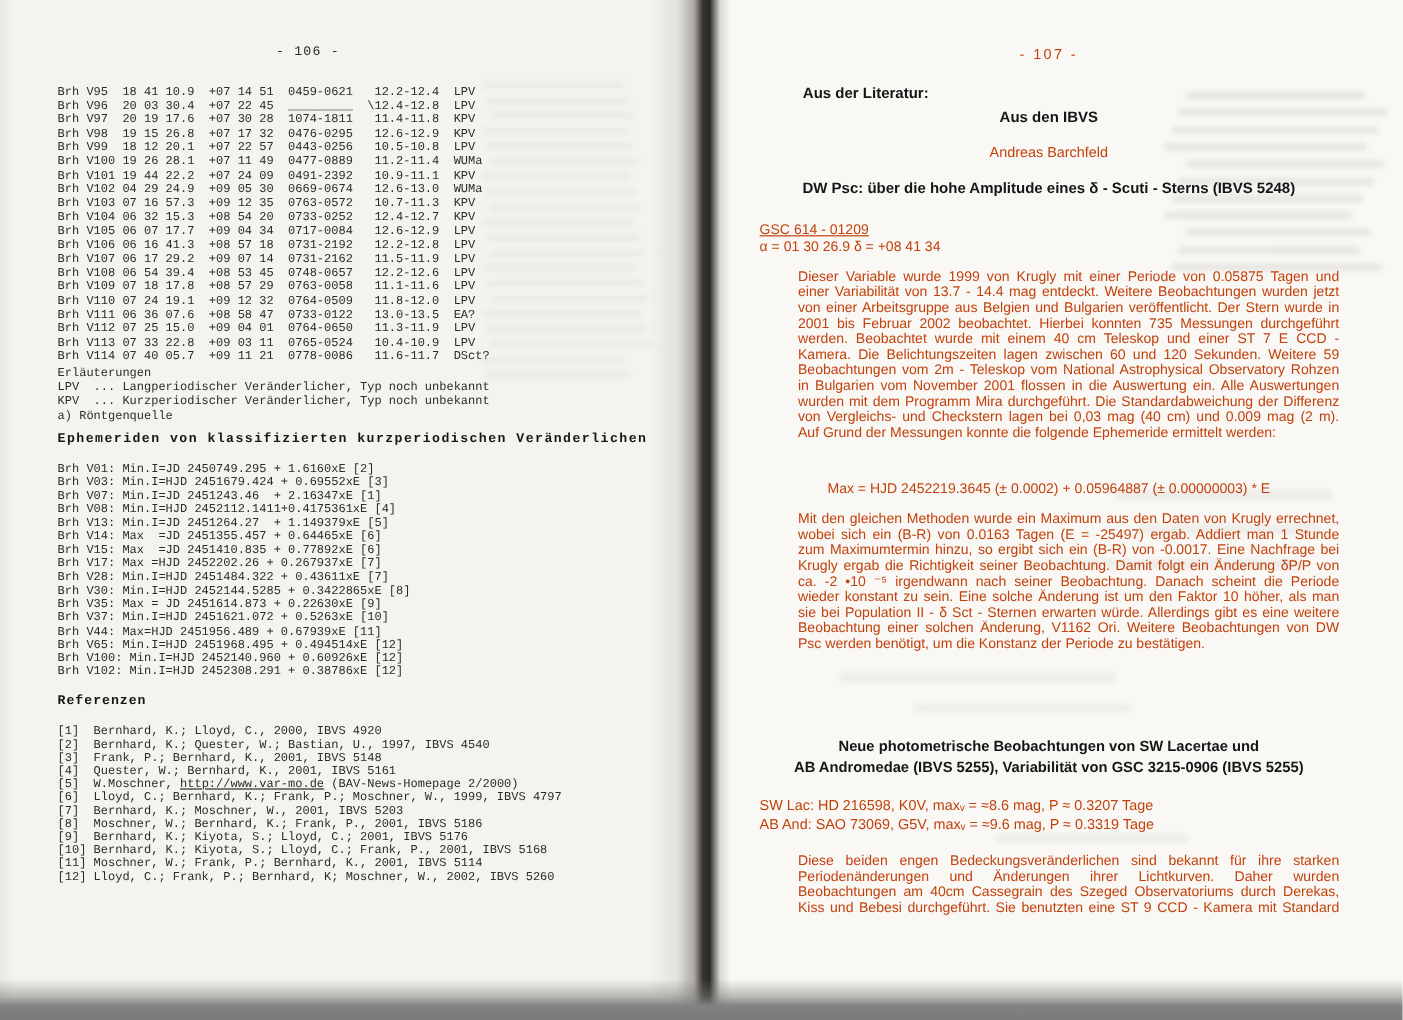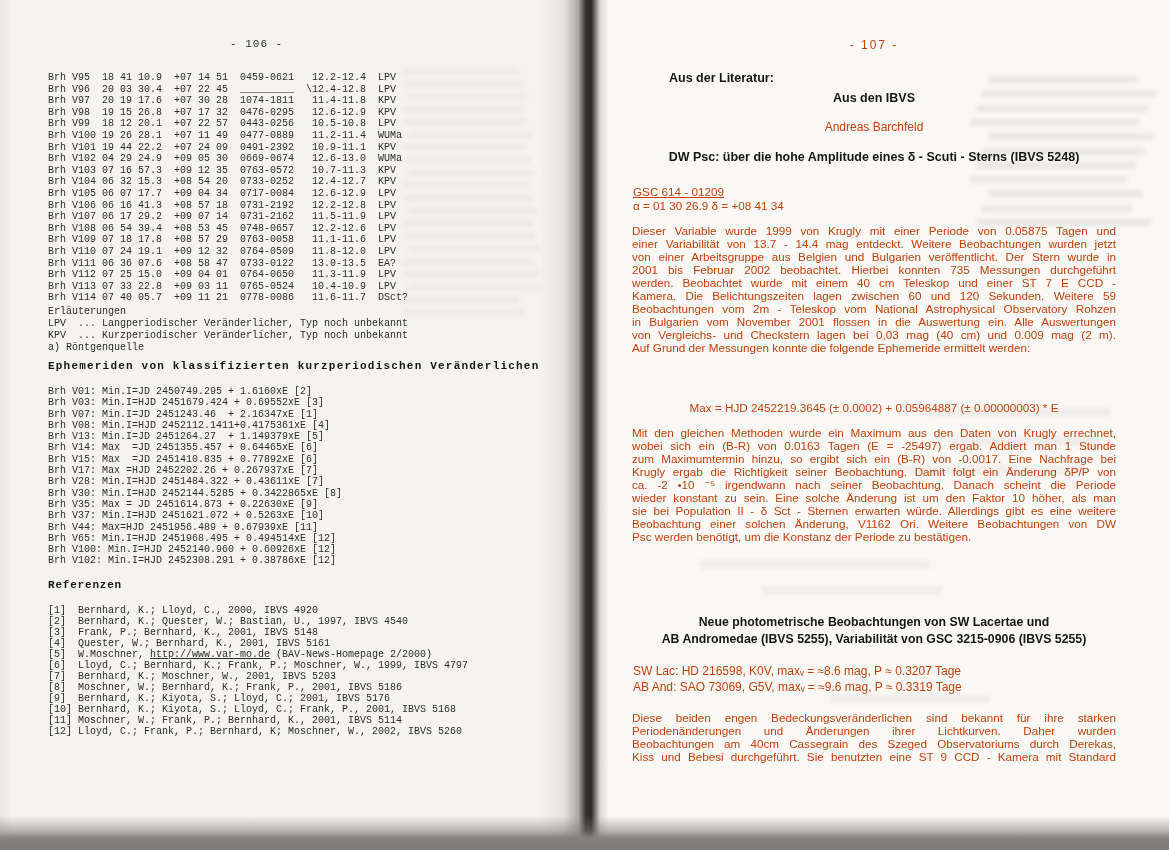--- a/index.html
+++ b/index.html
@@ -19,21 +19,21 @@
   .bottom-bar{position:absolute;left:0;bottom:0;width:1169px;height:34px;
     background:linear-gradient(180deg,rgba(125,124,122,0) 0%,rgba(125,124,122,0.5) 42%,
       #838281 66%,#7c7b7a 100%);}
   
   .abs{position:absolute;}
   .mono{font-family:"Liberation Mono","DejaVu Sans Mono",monospace;color:#2b2b2b;}
   .mono-block div{white-space:pre;}
   .sans{color:#c2410c;}
   .b{font-weight:bold;color:#161616;}
   .center{text-align:center;}
-  .jl{text-align:justify;text-align-last:justify;height:13px;overflow:hidden;}
+  .jl{text-align:justify;text-align-last:justify;height:13px;overflow:hidden;margin-left:33px;}
   .no-stretch-last > div:last-child{text-align-last:left;}
   .u{text-decoration:underline;}
   
   .bleed{position:absolute;background:#d9d7d2;filter:blur(2.2px);opacity:.5;border-radius:2px;}
   .bleed.light{background:#e4e2dd;opacity:.55;}
 </style>
 </head>
 <body>
 
 <div id="scan">
@@ -186,20 +186,21 @@
   <div class="abs sans no-stretch-last" style="left:632px;top:224px;width:484px;font-size:11.7px;line-height:13px;">
 
   <div class="jl">Dieser Variable wurde 1999 von Krugly mit einer Periode von 0.05875 Tagen und</div>
       <div class="jl">einer Variabilität von 13.7 - 14.4 mag entdeckt. Weitere Beobachtungen wurden jetzt</div>
       <div class="jl">von einer Arbeitsgruppe aus Belgien und Bulgarien veröffentlicht. Der Stern wurde in</div>
       <div class="jl">2001 bis Februar 2002 beobachtet. Hierbei konnten 735 Messungen durchgeführt</div>
       <div class="jl">werden. Beobachtet wurde mit einem 40 cm Teleskop und einer ST 7 E CCD -</div>
       <div class="jl">Kamera. Die Belichtungszeiten lagen zwischen 60 und 120 Sekunden. Weitere 59</div>
       <div class="jl">Beobachtungen vom 2m - Teleskop vom National Astrophysical Observatory Rohzen</div>
       <div class="jl">in Bulgarien vom November 2001 flossen in die Auswertung ein. Alle Auswertungen</div>
+      <div class="jl">wurden mit dem Programm Mira durchgeführt. Die Standardabweichung der Differenz</div>
       <div class="jl">von Vergleichs- und Checkstern lagen bei 0,03 mag (40 cm) und 0.009 mag (2 m).</div>
       <div class="jl">Auf Grund der Messungen konnte die folgende Ephemeride ermittelt werden:</div>
     </div>
 
   <div class="abs sans center" style="left:632px;top:401px;width:484px;font-size:11.7px;">Max = HJD 2452219.3645 (± 0.0002) + 0.05964887 (± 0.00000003) * E</div>
 
   <div class="abs sans no-stretch-last" style="left:632px;top:426px;width:484px;font-size:11.7px;line-height:13px;">
 
   <div class="jl">Mit den gleichen Methoden wurde ein Maximum aus den Daten von Krugly errechnet,</div>
       <div class="jl">wobei sich ein (B-R) von 0.0163 Tagen (E = -25497) ergab. Addiert man 1 Stunde</div>

